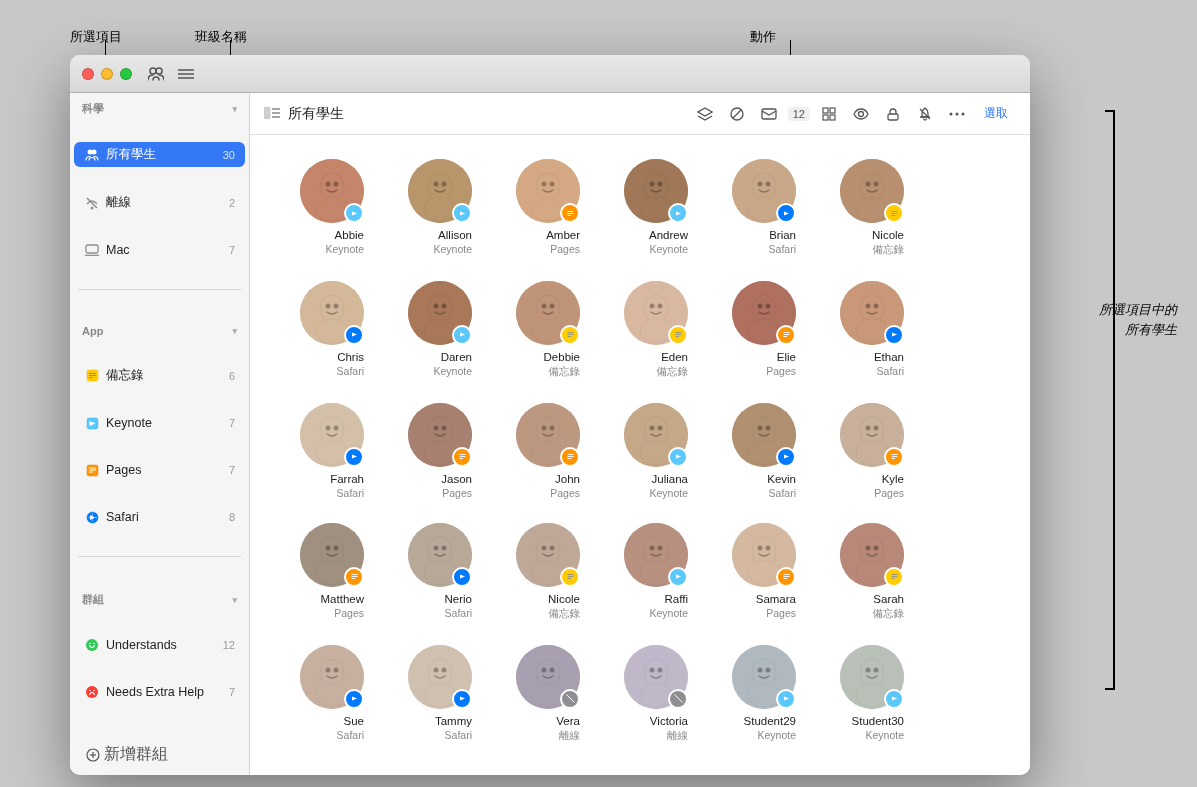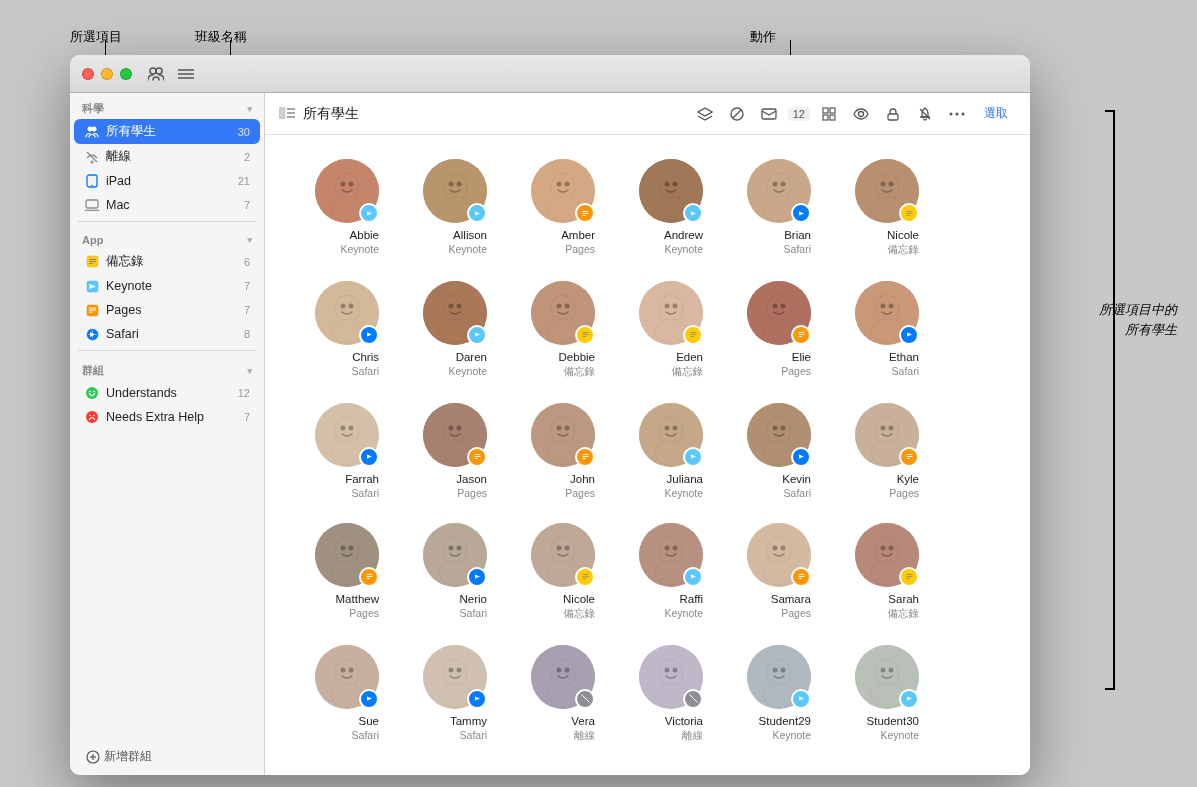--- a/index.html
+++ b/index.html
@@ -77,27 +77,28 @@
 
     
     .main-area {
       display: flex;
       flex: 1;
       overflow: hidden;
     }
 
     
     .sidebar {
-      width: 195px;
+      width: 180px;
       background: #f5f5f5;
       border-right: 1px solid #d0d0d0;
       display: flex;
       flex-direction: column;
       overflow-y: auto;
       flex-shrink: 0;
+      gap: 23px;
     }
 
     .sidebar-section-header {
       font-size: 11px;
       color: #888;
       font-weight: 600;
       padding: 8px 12px 3px 12px;
       display: flex;
       justify-content: space-between;
       align-items: center;
@@ -158,21 +159,21 @@
 
     .sidebar-bottom {
       margin-top: auto;
       padding: 8px 12px;
     }
 
     .add-group-btn {
       display: flex;
       align-items: center;
       gap: 4px;
-      font-size: 12px;
+      font-size: 16px;
       color: #555;
       cursor: pointer;
       padding: 2px 4px;
     }
 
     
     .content-area {
       flex: 1;
       display: flex;
       flex-direction: column;
@@ -404,30 +405,20 @@
           <svg width="14" height="14" viewBox="0 0 14 14" fill="none">
             <line x1="2" y1="2" x2="12" y2="12" stroke="#8e8e93" stroke-width="1.5"></line>
             <path d="M2 8 Q7 2 12 8" stroke="#8e8e93" stroke-width="1.3" fill="none"></path>
             <circle cx="7" cy="12" r="1.5" fill="#8e8e93"></circle>
           </svg>
         </div>
         <span class="item-label">離線</span>
         <span class="item-count">2</span>
       </div>
 
-      <div class="sidebar-item">
-        <div class="item-icon">
-          <svg width="12" height="14" viewBox="0 0 12 14" fill="none">
-            <rect x="1" y="1" width="10" height="12" rx="2" stroke="#007aff" stroke-width="1.3"></rect>
-            <circle cx="6" cy="11.5" r="0.8" fill="#007aff"></circle>
-          </svg>
-        </div>
-        <span class="item-label">iPad</span>
-        <span class="item-count">21</span>
-      </div>
 
       <div class="sidebar-item">
         <div class="item-icon">
           <svg width="14" height="12" viewBox="0 0 14 12" fill="none">
             <rect x="1" y="1" width="12" height="8" rx="1.5" stroke="#8e8e93" stroke-width="1.3"></rect>
             <line x1="0" y1="11.5" x2="14" y2="11.5" stroke="#8e8e93" stroke-width="1.3"></line>
           </svg>
         </div>
         <span class="item-label">Mac</span>
         <span class="item-count">7</span>

